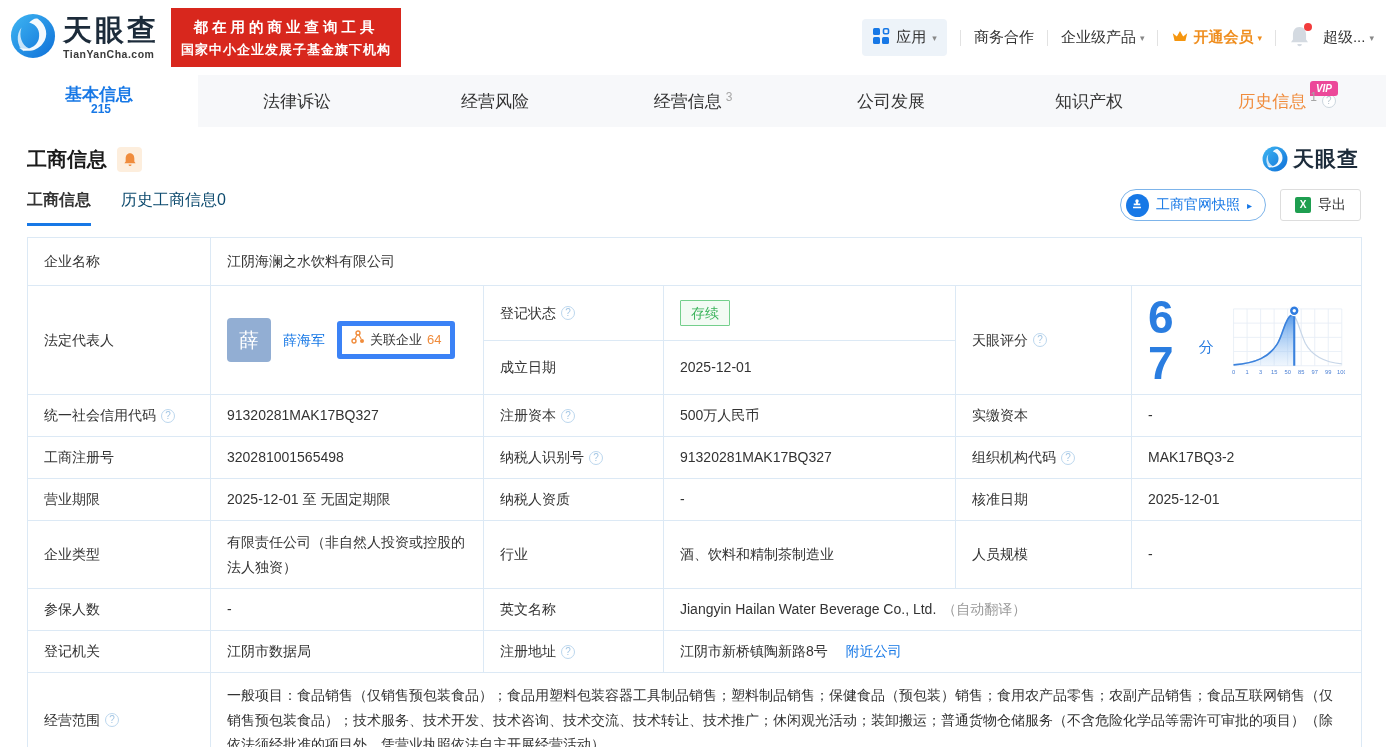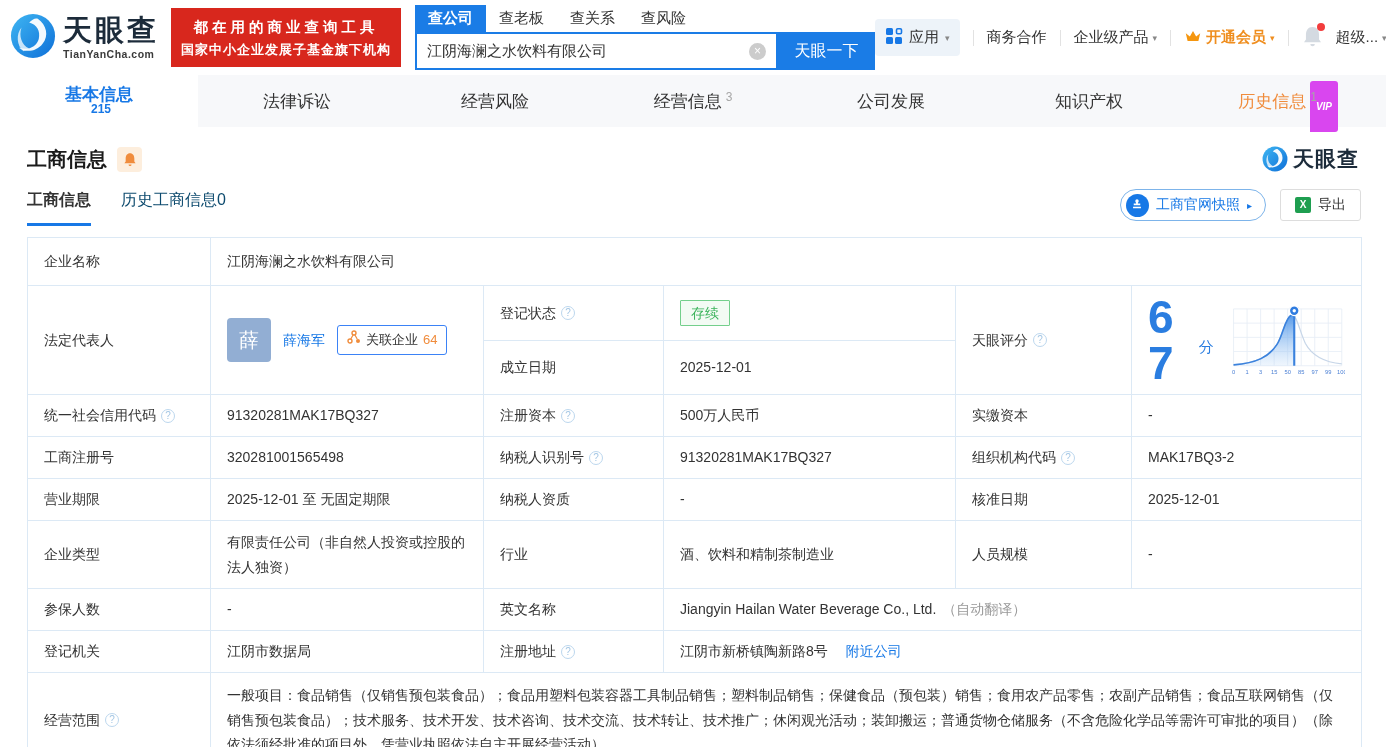--- a/index.html
+++ b/index.html
@@ -38,22 +38,22 @@
   .bell-dot { position:absolute; top:-2px; right:-2px; width:8px; height:8px; border-radius:50%; background:#f23c3c; }
 
   
   .nav { height:52px; display:flex; background:#f7f8fa; }
   .nav-tab { flex:1; display:flex; align-items:center; justify-content:center; font-size:17px; color:#333;
     cursor:pointer; position:relative; }
   .nav-tab.active { background:#fff; color:#1778e6; font-weight:bold;flex-direction:column; }
   .nav-count { font-size:12px; margin-left:4px; transform:translateY(-4px); color:#1778e6; }
   .nav-count.gray { color:#a6a6a6; }
   .nav-tab.history { color:#f08c3c; }
-  .vip-badge { position:absolute; top:6px; right:48px; background:#d946ef; color:#fff; font-size:10px; font-weight:bold;
-    font-style:italic; padding:19px 6px; border-radius:3px 3px 3px 0; line-height:1.3; }
+  .vip-badge { position:absolute; top:6px; right:48px; background:#ec4899; color:#fff; font-size:10px; font-weight:bold;
+    font-style:italic; padding:1px 6px; border-radius:3px 3px 3px 0; line-height:1.3; }
   .q-ic { display:inline-block; width:14px; height:14px; border:1px solid #ccd6de; border-radius:50%; color:#b9c4cd;
     font-size:10px; line-height:12px; text-align:center; margin-left:5px; cursor:pointer; background:#fff; flex:0 0 auto; }
   .q-ic.blue { border-color:#bcd7ee; color:#a3c6e4; }
 
   
   .sec-head { display:flex; align-items:center; padding:18px 27px 4px 27px; }
   .sec-title { font-size:20px; font-weight:bold; color:#1a1a1a; }
   .sec-bell { width:25px; height:25px; margin-left:10px; background:#fdeedd; border-radius:4px; display:flex;
     align-items:center; justify-content:center; cursor:pointer; }
   .mini-logo { margin-left:auto; display:flex; align-items:center; gap:5px; }
@@ -77,21 +77,21 @@
     vertical-align:middle; line-height:1.75; word-break:break-all; }
   td.lbl { background:#eff6fc; }
   td.lbl .lt { display:inline-flex; align-items:center; }
   tr.h48 { height:48px; } tr.h43 { height:43px; } tr.h42 { height:42px; }
   tr.h68 { height:68px; } tr.h95 { height:95px; }
 
   .rep-cell { display:flex; align-items:center; gap:12px; }
   .avatar { width:44px; height:44px; border-radius:4px; background:#92aed3; color:#fff; font-size:20px;
     display:flex; align-items:center; justify-content:center; flex:0 0 auto; }
   a.lnk { color:#1778e6; text-decoration:none; cursor:pointer; }
-  .rel-badge { display:inline-flex; align-items:center; gap:5px; border:1px solid #3b82f6; border-radius:3px;
+  .rel-badge { display:inline-flex; align-items:center; gap:5px; border:5px solid #3b82f6; border-radius:3px;
     padding:3px 9px; font-size:13px; background:#fff; cursor:pointer; }
   .rel-badge .cnt { color:#f08c3c; }
   .status-badge { display:inline-block; border:1px solid #74cf8c; color:#3cb45c; background:#f3fbf4;
     border-radius:1px; padding:0 10px; font-size:14px; line-height:24px; }
   .score-cell { display:flex; align-items:center; gap:16px; }
   .score-num { font-size:46px; font-weight:bold; color:#2a7de0; line-height:1; }
   .score-unit { font-size:15px; color:#2a7de0; margin:14px 0 0 -10px; }
   .gray-note { color:#999; margin-left:6px; }
   .scope-text { line-height:2.15; font-size:14px; }
 </style>
@@ -116,35 +116,20 @@
     <span class="logo-text">
       <span class="logo-zh">天眼查</span>
       <span class="logo-en">TianYanCha.com</span>
     </span>
   </div>
   <div class="banner">
     <div class="b1">都在用的商业查询工具</div>
     <div class="b2">国家中小企业发展子基金旗下机构</div>
   </div>
 
-  <div class="search-wrap">
-    <div class="search-tabs">
-      <span class="search-tab active">查公司</span>
-      <span class="search-tab">查老板</span>
-      <span class="search-tab">查关系</span>
-      <span class="search-tab">查风险</span>
-    </div>
-    <div class="search-row">
-      <div class="search-box">
-        <input type="text" value="江阴海澜之水饮料有限公司" style="">
-        <span class="clear-ic">×</span>
-      </div>
-      <button class="search-btn">天眼一下</button>
-    </div>
-  </div>
 
   <div class="top-menu">
     <span class="apps-btn">
       <span>
         <svg width="18" height="18" viewBox="0 0 18 18">
           <rect x="1" y="1" width="7" height="7" rx="1.5" fill="#1778e6"></rect>
           <rect x="11.5" y="1.8" width="5" height="5" rx="1.2" fill="none" stroke="#1778e6" stroke-width="1.6"></rect>
           <rect x="1" y="10" width="7" height="7" rx="1.5" fill="#1778e6"></rect>
           <rect x="10" y="10" width="7" height="7" rx="1.5" fill="#1778e6"></rect>
         </svg>

